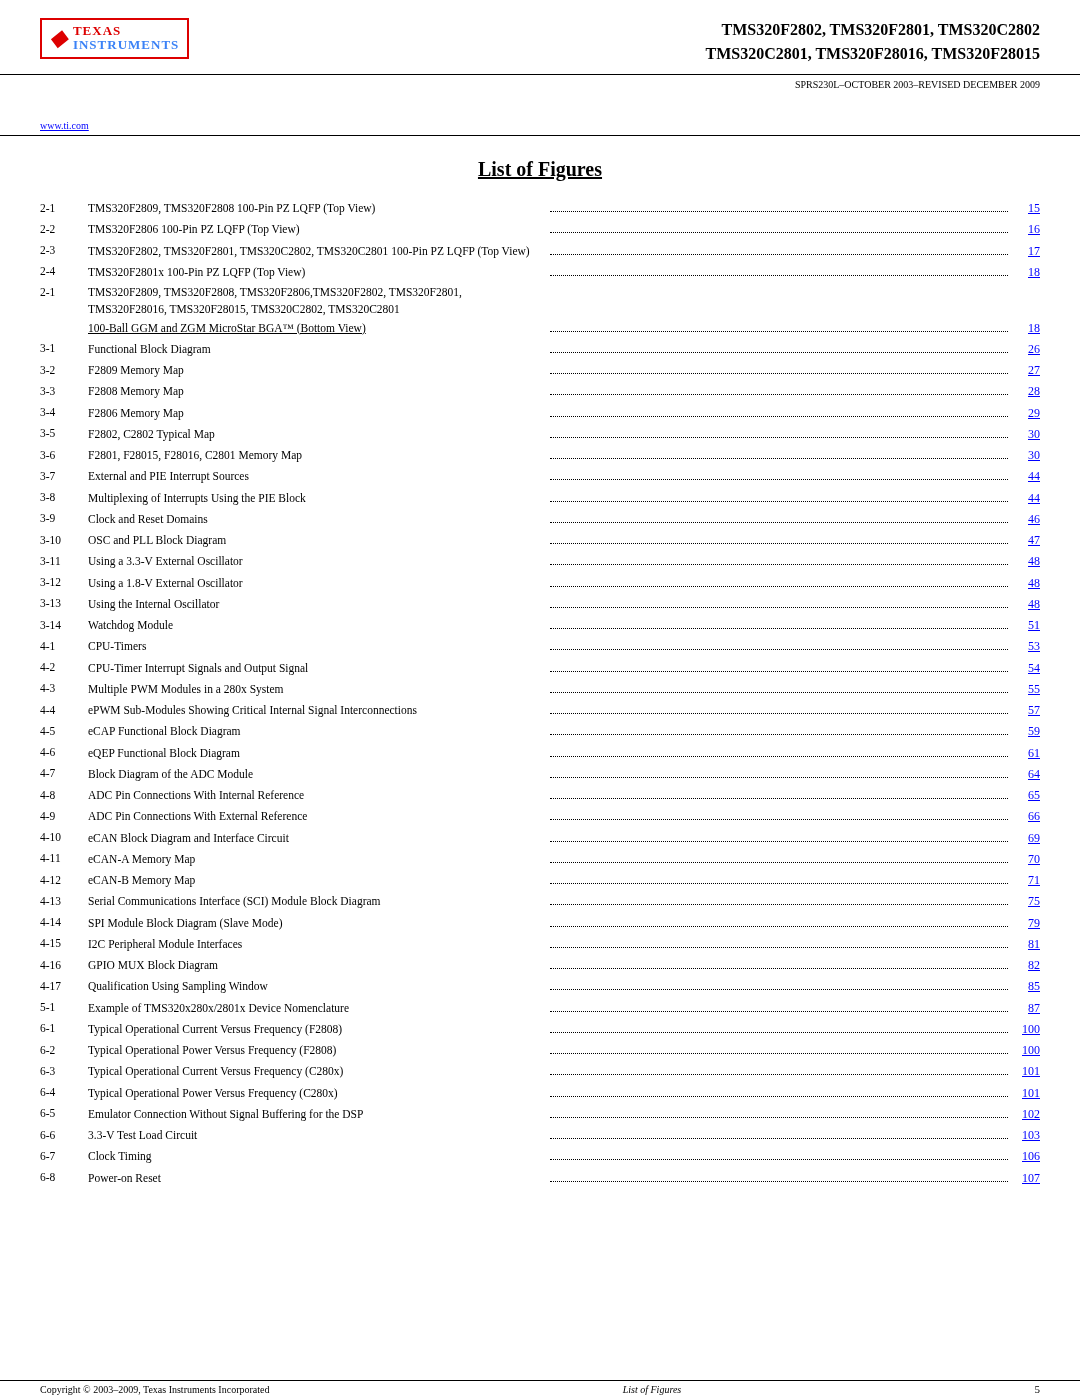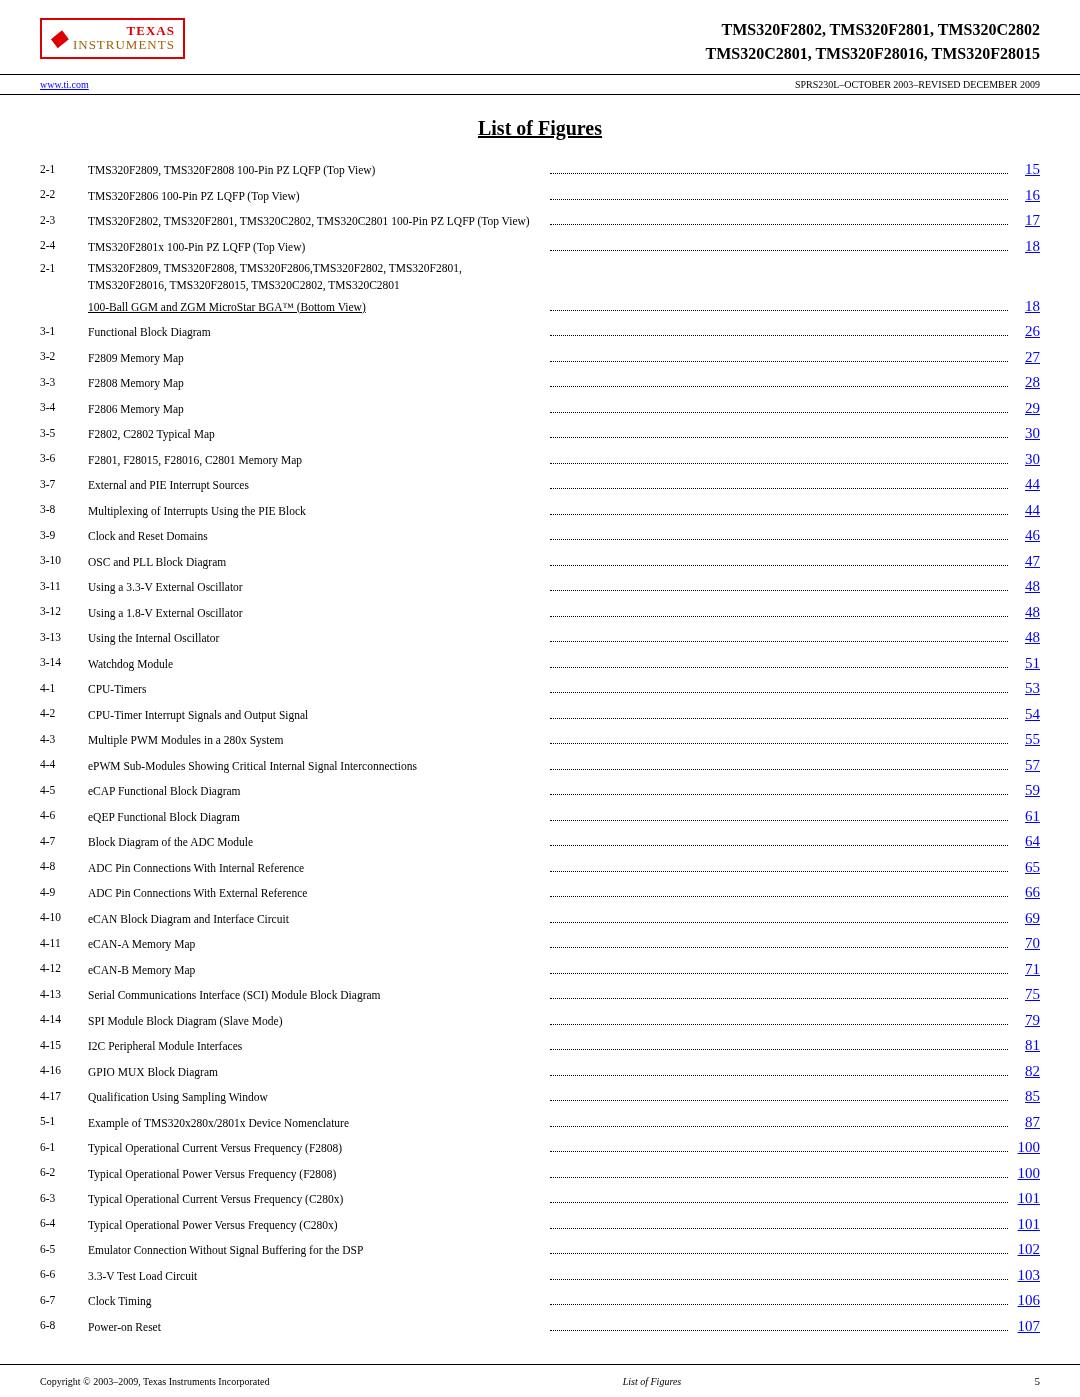--- a/index.html
+++ b/index.html
@@ -42,26 +42,25 @@
     .logo-text-group {
       display: flex;
       flex-direction: column;
       line-height: 1.1;
     }
     .logo-texas {
       font-size: 13px;
       font-weight: bold;
       color: #d00;
       letter-spacing: 1px;
-      text-align: right;
     }
     .logo-instruments {
       font-size: 13px;
-      font-weight: normal;
-      color: #a16207;
+      font-weight: bold;
+      color: #3b82f6;
       letter-spacing: 1px;
     }
     .header-title {
       text-align: right;
       font-size: 16px;
       font-weight: bold;
       line-height: 1.5;
     }
 
     
@@ -113,21 +112,21 @@
       flex: 1;
       border-bottom: 1px dotted #000;
       margin: 0 4px 3px 4px;
       min-width: 20px;
     }
     .toc-page {
       min-width: 28px;
       text-align: right;
       color: #00f;
       text-decoration: underline;
-      font-size: 15px;
+      font-size: 12px;
     }
 
     .multi-line-content {
       flex: 1;
     }
     .multi-line-content .line1 {
       display: block;
     }
     .multi-line-content .line2 {
       display: block;
@@ -144,21 +143,21 @@
     
     .footer {
       position: absolute;
       bottom: 0;
       left: 0;
       right: 0;
       border-top: 1px solid #000;
       display: flex;
       justify-content: space-between;
       align-items: center;
-      padding: 10px 40px;
+      padding: 2px 40px;
       font-size: 10px;
     }
     .footer-center {
       font-style: italic;
     }
     .footer-right {
       font-size: 11px;
     }
   </style>
 </head>
@@ -174,21 +173,21 @@
       </div>
     </div>
   </div>
   <div class="header-title">
     <div>TMS320F2802, TMS320F2801, TMS320C2802</div>
     <div>TMS320C2801, TMS320F28016, TMS320F28015</div>
   </div>
 </div>
 
 <div class="sub-header">
-  <span style="text-decoration:underline;color:#00f;cursor:pointer;">www.ti.com</span>
+  <span style="text-decoration:underline;color:#00f;cursor:pointer;margin-top:41px;">www.ti.com</span>
   <span>SPRS230L–OCTOBER 2003–REVISED DECEMBER 2009</span>
 </div>
 
 <div class="page-title">List of Figures</div>
 
 <div class="toc" id="toc-container">
 <div class="toc-entry">
       <span class="toc-number">2-1</span>
       <div class="toc-text-wrap">
         <span class="toc-text">TMS320F2809, TMS320F2808 100-Pin PZ LQFP (Top View) </span>

